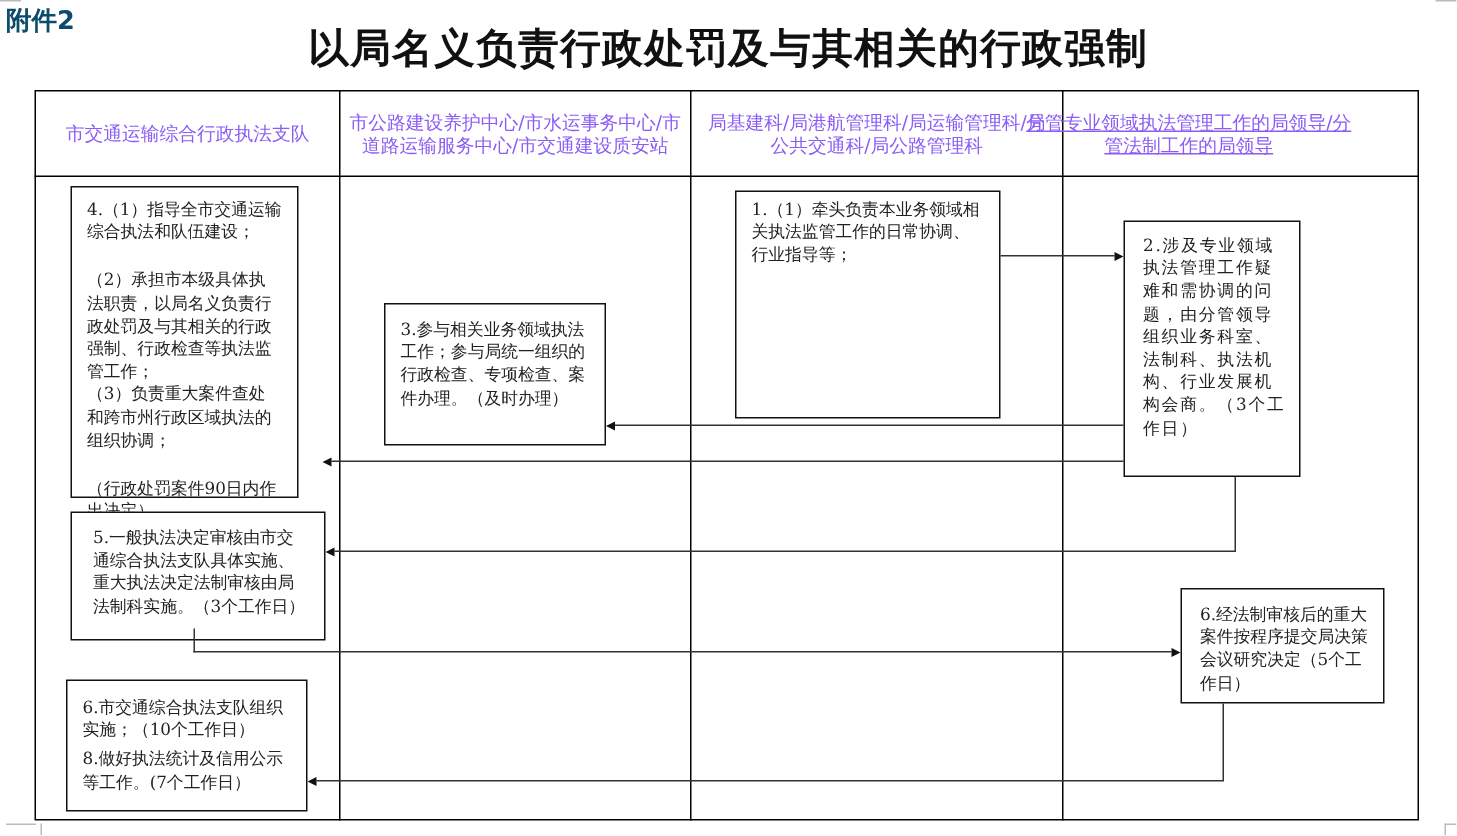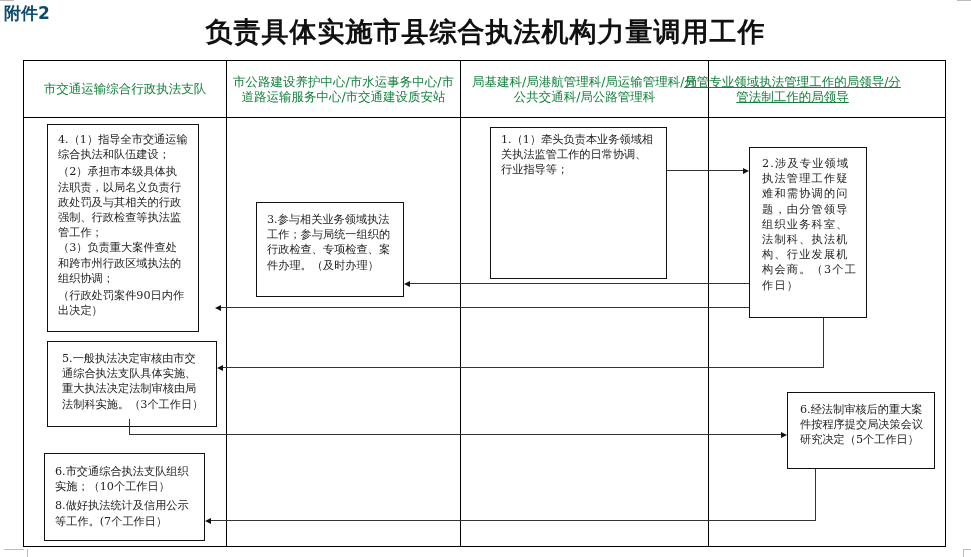--- a/index.html
+++ b/index.html
@@ -5,44 +5,44 @@
   html, body { margin:0; padding:0; background:#ffffff; }
   body { width:971px; height:557px; position:relative; overflow:hidden;
          font-family: "DejaVu Serif", "Liberation Serif", serif; color:#111; }
   .abs { position:absolute; }
   .attach { left:4px; top:2px; font-family:"DejaVu Sans", sans-serif; font-size:17px; font-weight:bold; color:#0c4a6e; letter-spacing:0px; }
   .title { left:0; width:971px; top:14px; text-align:center; font-family:"DejaVu Serif", serif; font-size:27px; font-weight:bold; color:#111; letter-spacing:1px; }
   .table { left:23px; top:60px; width:923px; height:487px; border:1.5px solid #000; box-sizing:border-box; }
   .hline { left:23px; top:117px; width:923px; height:0; border-top:1.2px solid #000; }
   .vline { top:60px; height:487px; width:0; border-left:1.2px solid #000; }
   .hdr { top:60px; height:57px; display:flex; align-items:center; justify-content:center; text-align:center;
-         font-family:"DejaVu Sans", sans-serif; font-size:12.5px; line-height:15px; color:#15803d; box-sizing:border-box; padding:0 6px; }
+         font-family:"DejaVu Sans", sans-serif; font-size:12.5px; line-height:15px; color:#8b5cf6; box-sizing:border-box; padding:0 6px; }
   .box { border:1.4px solid #111; box-sizing:border-box; background:#fff;
          font-family:"DejaVu Serif", serif; font-size:11.2px; line-height:15.2px; color:#222; padding:6px 8px; }
   .box p { margin:0; }
-  .box p + p { margin-top:2px; }
+  .box p + p { margin-top:17px; }
   .line { background:#333; }
   .h { height:1.3px; }
   .v { width:1.3px; }
   .arrow-l { width:0; height:0; border-top:3px solid transparent; border-bottom:3px solid transparent; border-right:6px solid #111; }
   .arrow-r { width:0; height:0; border-top:3px solid transparent; border-bottom:3px solid transparent; border-left:6px solid #111; }
   .corner { background:#bbb; }
 </style>
 </head>
 <body>
 
 <div class="abs corner" style="left:0;top:0;width:14px;height:1px;"></div>
 <div class="abs corner" style="left:957px;top:0;width:14px;height:1px;"></div>
 <div class="abs corner" style="left:4px;top:549px;width:20px;height:1px;"></div>
 <div class="abs corner" style="left:27px;top:549px;width:1px;height:8px;"></div>
 <div class="abs corner" style="left:963px;top:549px;width:8px;height:1px;"></div>
 <div class="abs corner" style="left:963px;top:549px;width:1px;height:8px;"></div>
 
 <div class="abs attach">附件2</div>
-<div class="abs title">负责具体实施市县综合执法机构力量调用工作</div>
+<div class="abs title">以局名义负责行政处罚及与其相关的行政强制</div>
 
 <div class="abs table"></div>
 <div class="abs hline"></div>
 <div class="abs vline" style="left:226px;"></div>
 <div class="abs vline" style="left:460px;"></div>
 <div class="abs vline" style="left:708px;"></div>
 
 <div class="abs hdr" style="left:24px;width:202px;">市交通运输综合行政执法支队</div>
 <div class="abs hdr" style="left:227px;width:233px;">市公路建设养护中心/市水运事务中心/市道路运输服务中心/市交通建设质安站</div>
 <div class="abs hdr" style="left:461px;width:247px;">局基建科/局港航管理科/局运输管理科/局公共交通科/局公路管理科</div>
@@ -69,21 +69,21 @@
 </div>
 
 <div class="abs box" style="left:490px;top:127px;width:177px;height:152px;padding:4px 10px;">
   <p>1.（1）牵头负责本业务领域相关执法监管工作的日常协调、行业指导等；</p>
 </div>
 
 <div class="abs box" style="left:749px;top:147px;width:118px;height:171px;padding:8px 8px 8px 12px;letter-spacing:1.2px;">
   <p>2.涉及专业领域执法管理工作疑难和需协调的问题，由分管领导组织业务科室、法制科、执法机构、行业发展机构会商。（3个工作日）</p>
 </div>
 
-<div class="abs box" style="left:787px;top:392px;width:148px;height:77px;padding:9px 10px 6px 12px;">
+<div class="abs box" style="left:787px;top:392px;width:136px;height:77px;padding:9px 10px 6px 12px;">
   <p>6.经法制审核后的重大案件按程序提交局决策会议研究决定（5个工作日）</p>
 </div>
 
 <div class="abs line h" style="left:667px;top:170px;width:76px;"></div>
 <div class="abs arrow-r" style="left:743px;top:168px;"></div>
 
 <div class="abs line h" style="left:410px;top:283px;width:339px;"></div>
 <div class="abs arrow-l" style="left:404px;top:281px;"></div>
 
 <div class="abs line h" style="left:221px;top:307px;width:528px;"></div>

